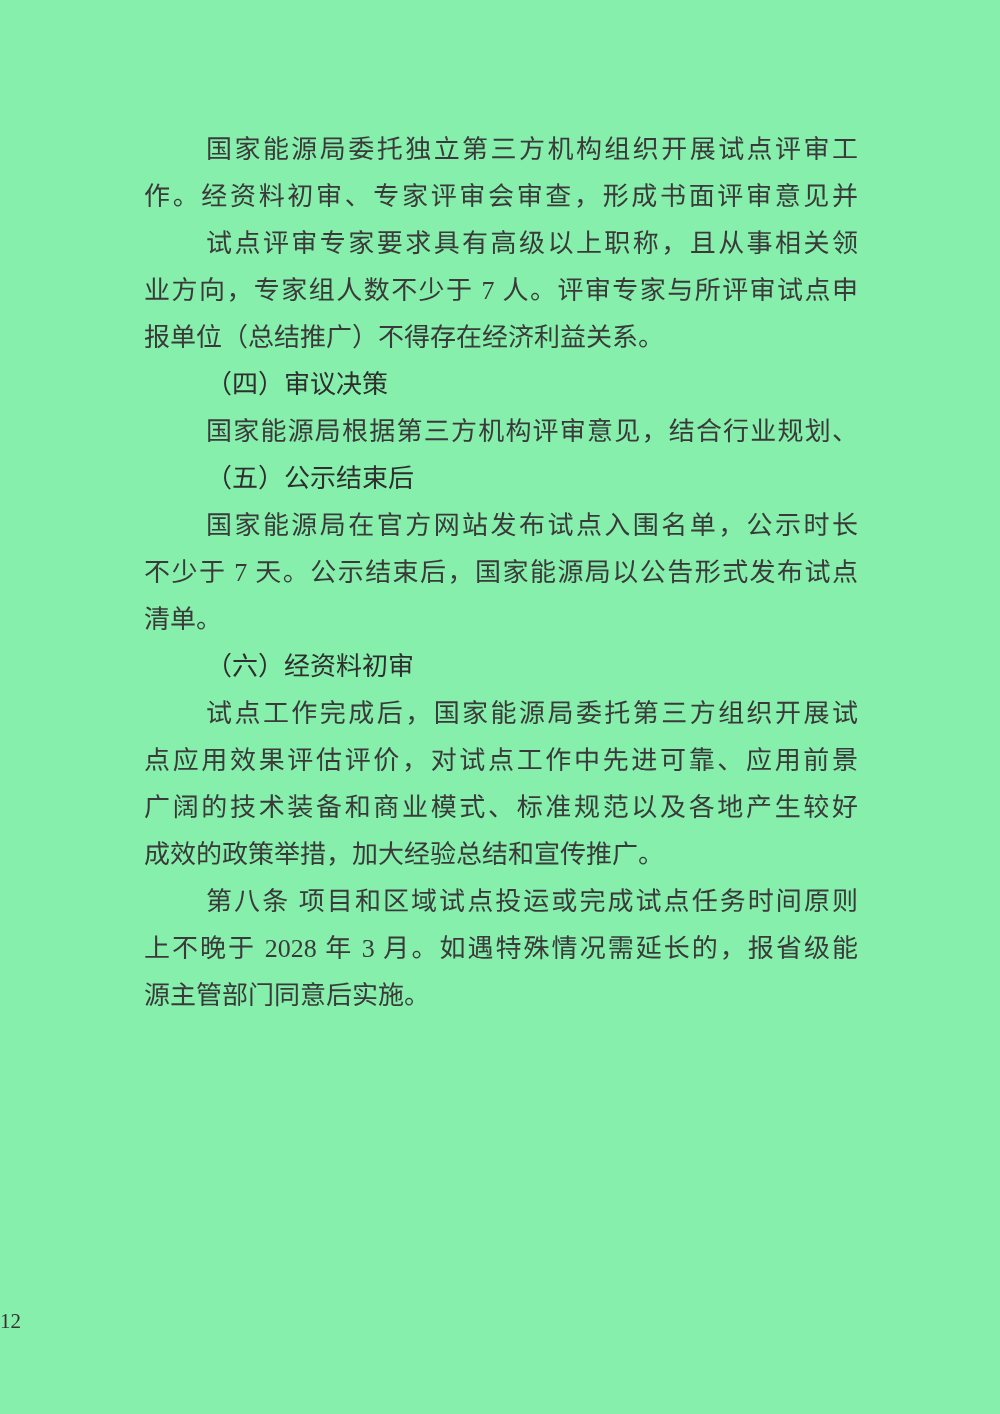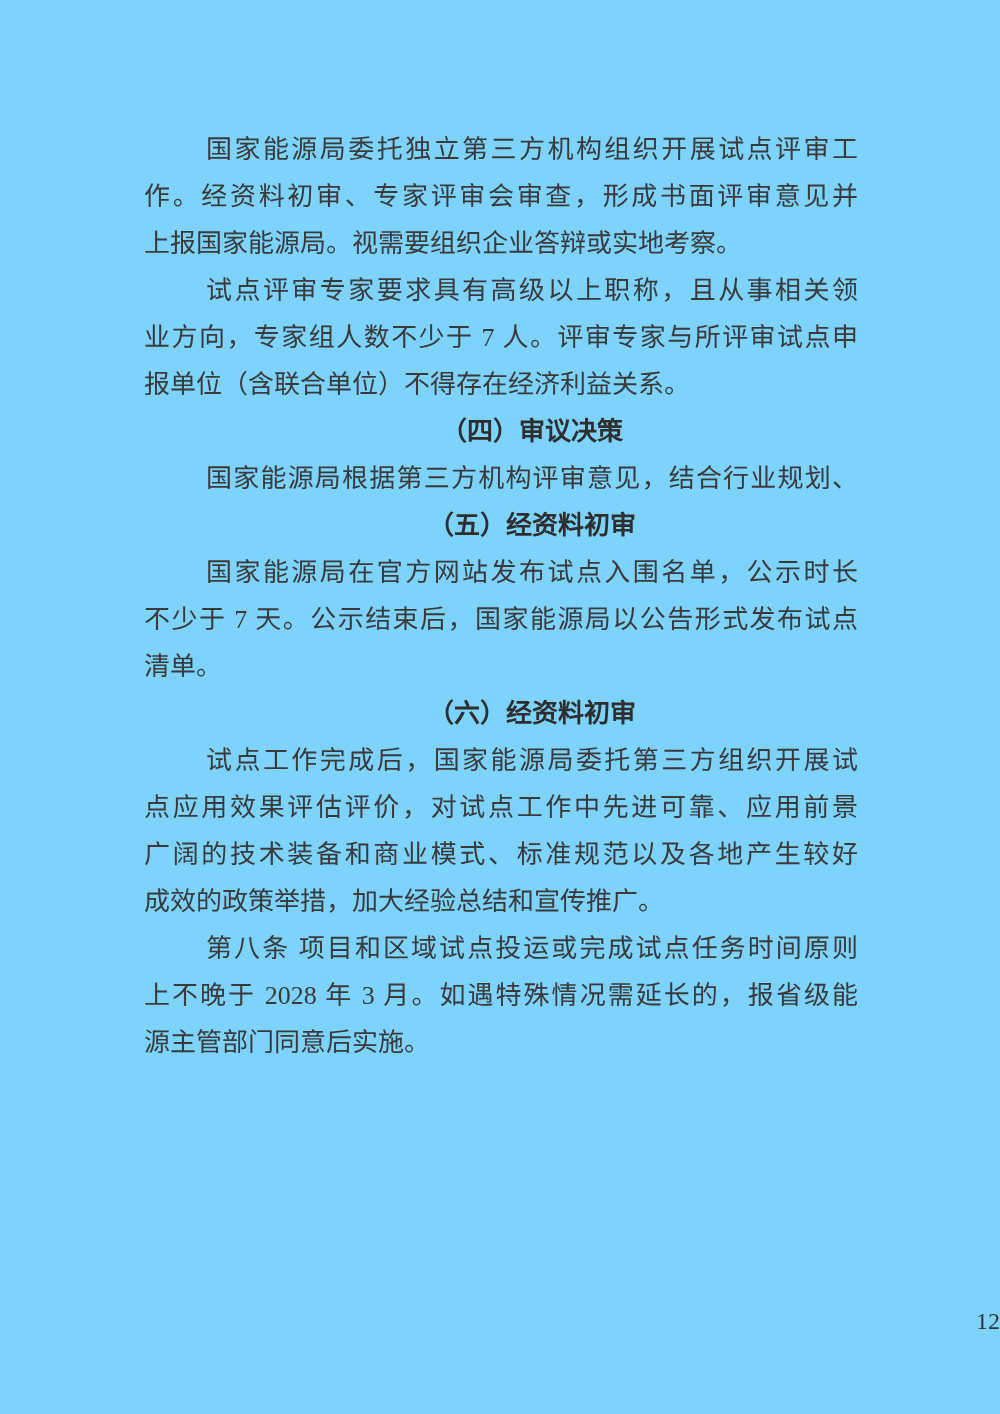--- a/index.html
+++ b/index.html
@@ -4,21 +4,21 @@
 <style>
   html, body {
     margin: 0;
     padding: 0;
     background: #ffffff;
   }
   .page {
     position: relative;
     width: 1000px;
     height: 1414px;
-    background: #7dd3fc;
+    background: #86efac;
     font-family: "Liberation Serif", serif;
     color: #3a3a3a;
     overflow: hidden;
   }
   .content {
     position: absolute;
     left: 144px;
     top: 126px;
     width: 714px;
   }
@@ -35,50 +35,48 @@
     text-align-last: justify;
   }
   
   .indent {
     text-indent: 62px;
   }
   
   .head {
     text-indent: 62px;
     color: #2e2e2e;
-    font-weight: 700;
-    text-align: center;
+    font-weight: 400;
   }
   .pageno {
     position: absolute;
     left: 0;
     right: 0;
     top: 1306px;
     height: 30px;
     line-height: 30px;
-    text-align: right;
-    font-size: 24px;
+    text-align: left;
+    font-size: 21px;
     color: #333333;
     font-family: Liberation Serif, serif;
   }
 </style>
 </head>
 <body>
 
 <div class="page">
   <div class="content">
     <div class="ln indent fill">国家能源局委托独立第三方机构组织开展试点评审工</div>
     <div class="ln fill">作。经资料初审、专家评审会审查，形成书面评审意见并</div>
-    <div class="ln">上报国家能源局。视需要组织企业答辩或实地考察。</div>
     <div class="ln indent fill">试点评审专家要求具有高级以上职称，且从事相关领</div>
     <div class="ln fill">业方向，专家组人数不少于 7 人。评审专家与所评审试点申</div>
-    <div class="ln">报单位（含联合单位）不得存在经济利益关系。</div>
+    <div class="ln">报单位（总结推广）不得存在经济利益关系。</div>
     <div class="ln head">（四）审议决策</div>
     <div class="ln indent fill">国家能源局根据第三方机构评审意见，结合行业规划、</div>
-    <div class="ln head">（五）经资料初审</div>
+    <div class="ln head">（五）公示结束后</div>
     <div class="ln indent fill">国家能源局在官方网站发布试点入围名单，公示时长</div>
     <div class="ln fill">不少于 7 天。公示结束后，国家能源局以公告形式发布试点</div>
     <div class="ln">清单。</div>
     <div class="ln head">（六）经资料初审</div>
     <div class="ln indent fill">试点工作完成后，国家能源局委托第三方组织开展试</div>
     <div class="ln fill">点应用效果评估评价，对试点工作中先进可靠、应用前景</div>
     <div class="ln fill">广阔的技术装备和商业模式、标准规范以及各地产生较好</div>
     <div class="ln">成效的政策举措，加大经验总结和宣传推广。</div>
     <div class="ln indent fill">第八条 项目和区域试点投运或完成试点任务时间原则</div>
     <div class="ln fill">上不晚于 2028 年 3 月。如遇特殊情况需延长的，报省级能</div>

